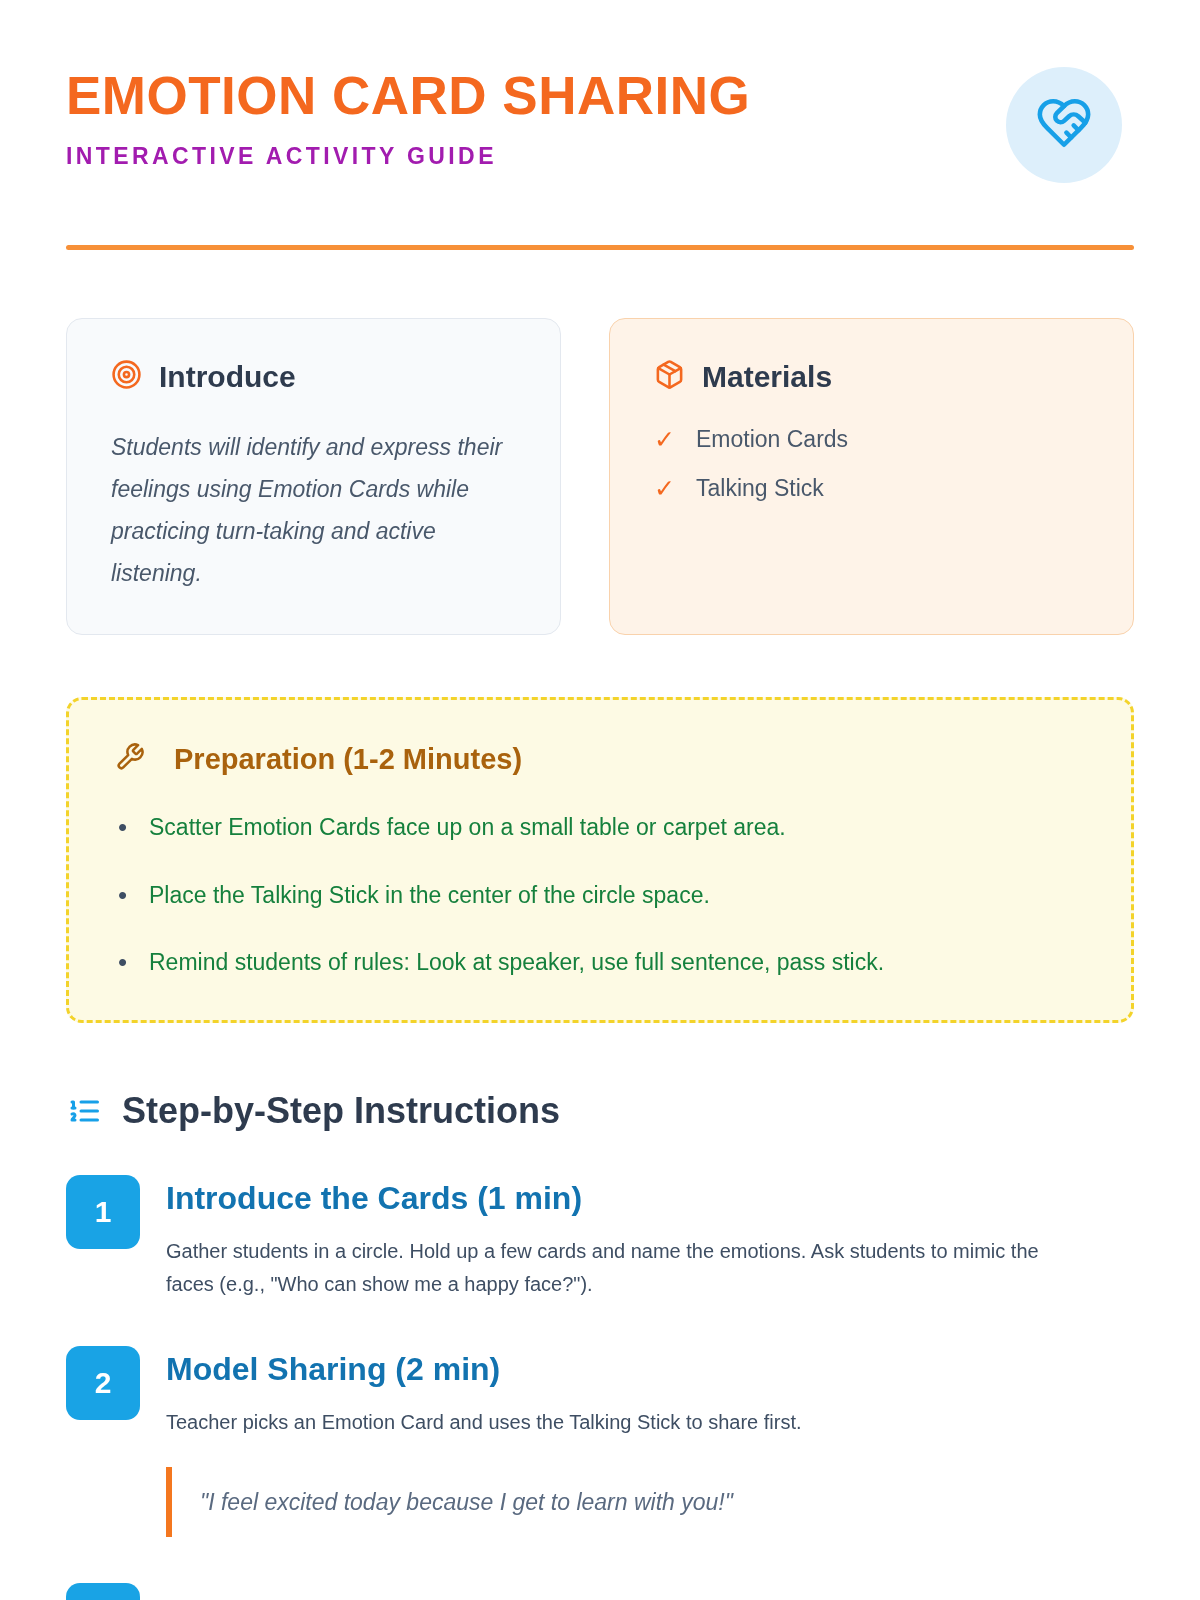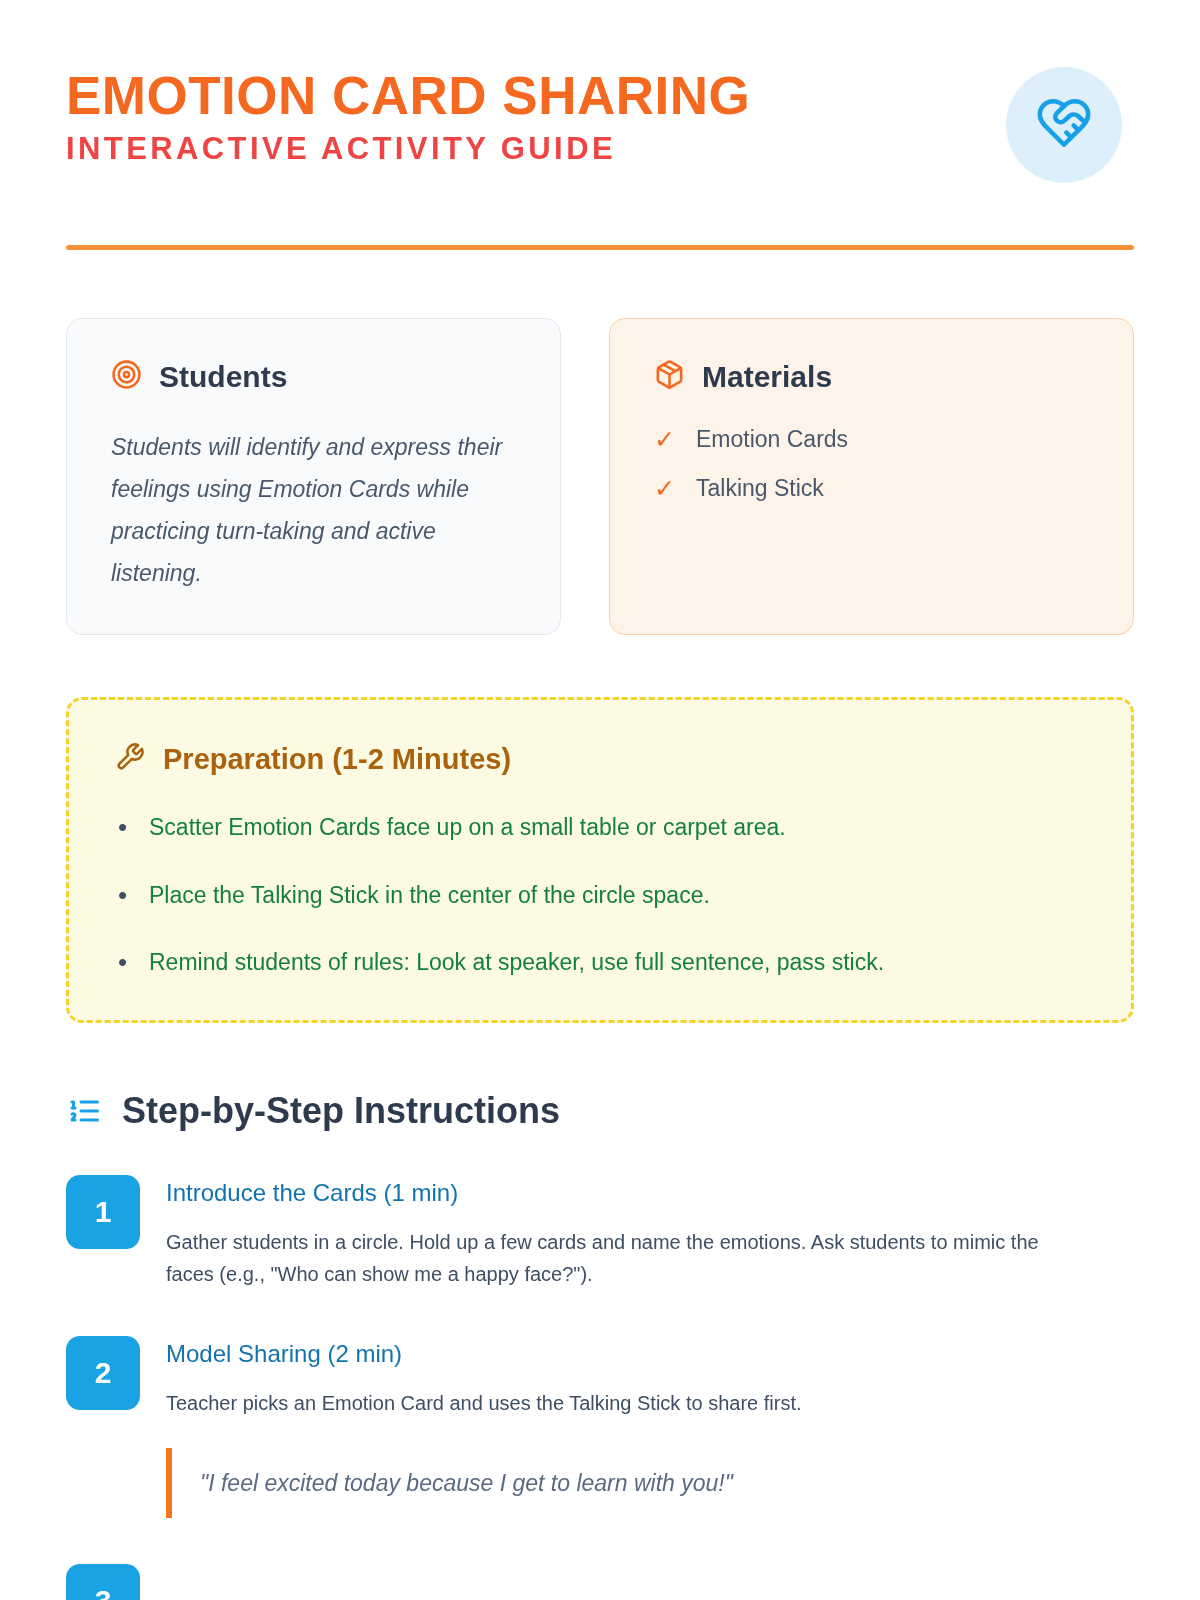--- a/index.html
+++ b/index.html
@@ -30,25 +30,25 @@
 
   .doc-title {
     font-size: 53px;
     font-weight: 700;
     letter-spacing: 0.5px;
     color: #F4681F;
     line-height: 1.06;
     white-space: nowrap;
   }
   .doc-subtitle {
-    margin-top: 8px;
-    font-size: 31px;
+    margin-top: 20px;
+    font-size: 23px;
     font-weight: 700;
     letter-spacing: 3.4px;
-    color: #ef4444;
+    color: #a21caf;
     line-height: 1.1;
   }
 
   .header-badge {
     width: 116px;
     height: 116px;
     border-radius: 50%;
     background: #DDEFFB;
     display: flex;
     align-items: center;
@@ -134,21 +134,21 @@
   .prep {
     margin-top: 62px;
     background: #FDFAE4;
     border: 3px dashed #F3D32A;
     border-radius: 16px;
     padding: 42px 46px 40px 46px;
   }
   .prep-head {
     display: flex;
     align-items: center;
-    gap: 18px;
+    gap: 29px;
     margin-bottom: 34px;
   }
   .prep-title {
     font-size: 29px;
     font-weight: 700;
     color: #A9620D;
     line-height: 1;
   }
   .prep-list { list-style: none; padding-left: 34px; }
   .prep-list li {
@@ -197,22 +197,22 @@
     background: #19A3E5;
     color: #ffffff;
     font-size: 30px;
     font-weight: 700;
     display: flex;
     align-items: center;
     justify-content: center;
   }
   .step-body { flex: 1 1 auto; padding-top: 4px; }
   .step-title {
-    font-size: 24px;
-    font-weight: 400;
+    font-size: 32px;
+    font-weight: 700;
     color: #1273B0;
     line-height: 1.2;
     margin-bottom: 18px;
   }
   .step-desc {
     font-size: 20px;
     color: #3E4E63;
     line-height: 1.62;
     max-width: 905px;
   }
@@ -254,21 +254,21 @@
 
     <div class="card objective">
       <div class="card-head">
         <span>
           <svg width="31" height="31" viewBox="0 0 24 24" fill="none" stroke="#F4681F" stroke-width="2" stroke-linecap="round" stroke-linejoin="round">
             <circle cx="12" cy="12" r="10"></circle>
             <circle cx="12" cy="12" r="6"></circle>
             <circle cx="12" cy="12" r="2"></circle>
           </svg>
         </span>
-        <span class="card-head-title">Students</span>
+        <span class="card-head-title">Introduce</span>
       </div>
       <div class="objective-text">Students will identify and express their feelings using Emotion Cards while practicing turn-taking and active listening.</div>
     </div>
 
     <div class="card materials">
       <div class="card-head">
         <span>
           <svg width="31" height="31" viewBox="0 0 24 24" fill="none" stroke="#F4681F" stroke-width="2" stroke-linecap="round" stroke-linejoin="round">
             <path d="m7.5 4.27 9 5.15"></path>
             <path d="M21 8a2 2 0 0 0-1-1.73l-7-4a2 2 0 0 0-2 0l-7 4A2 2 0 0 0 3 8v8a2 2 0 0 0 1 1.73l7 4a2 2 0 0 0 2 0l7-4A2 2 0 0 0 21 16Z"></path>

